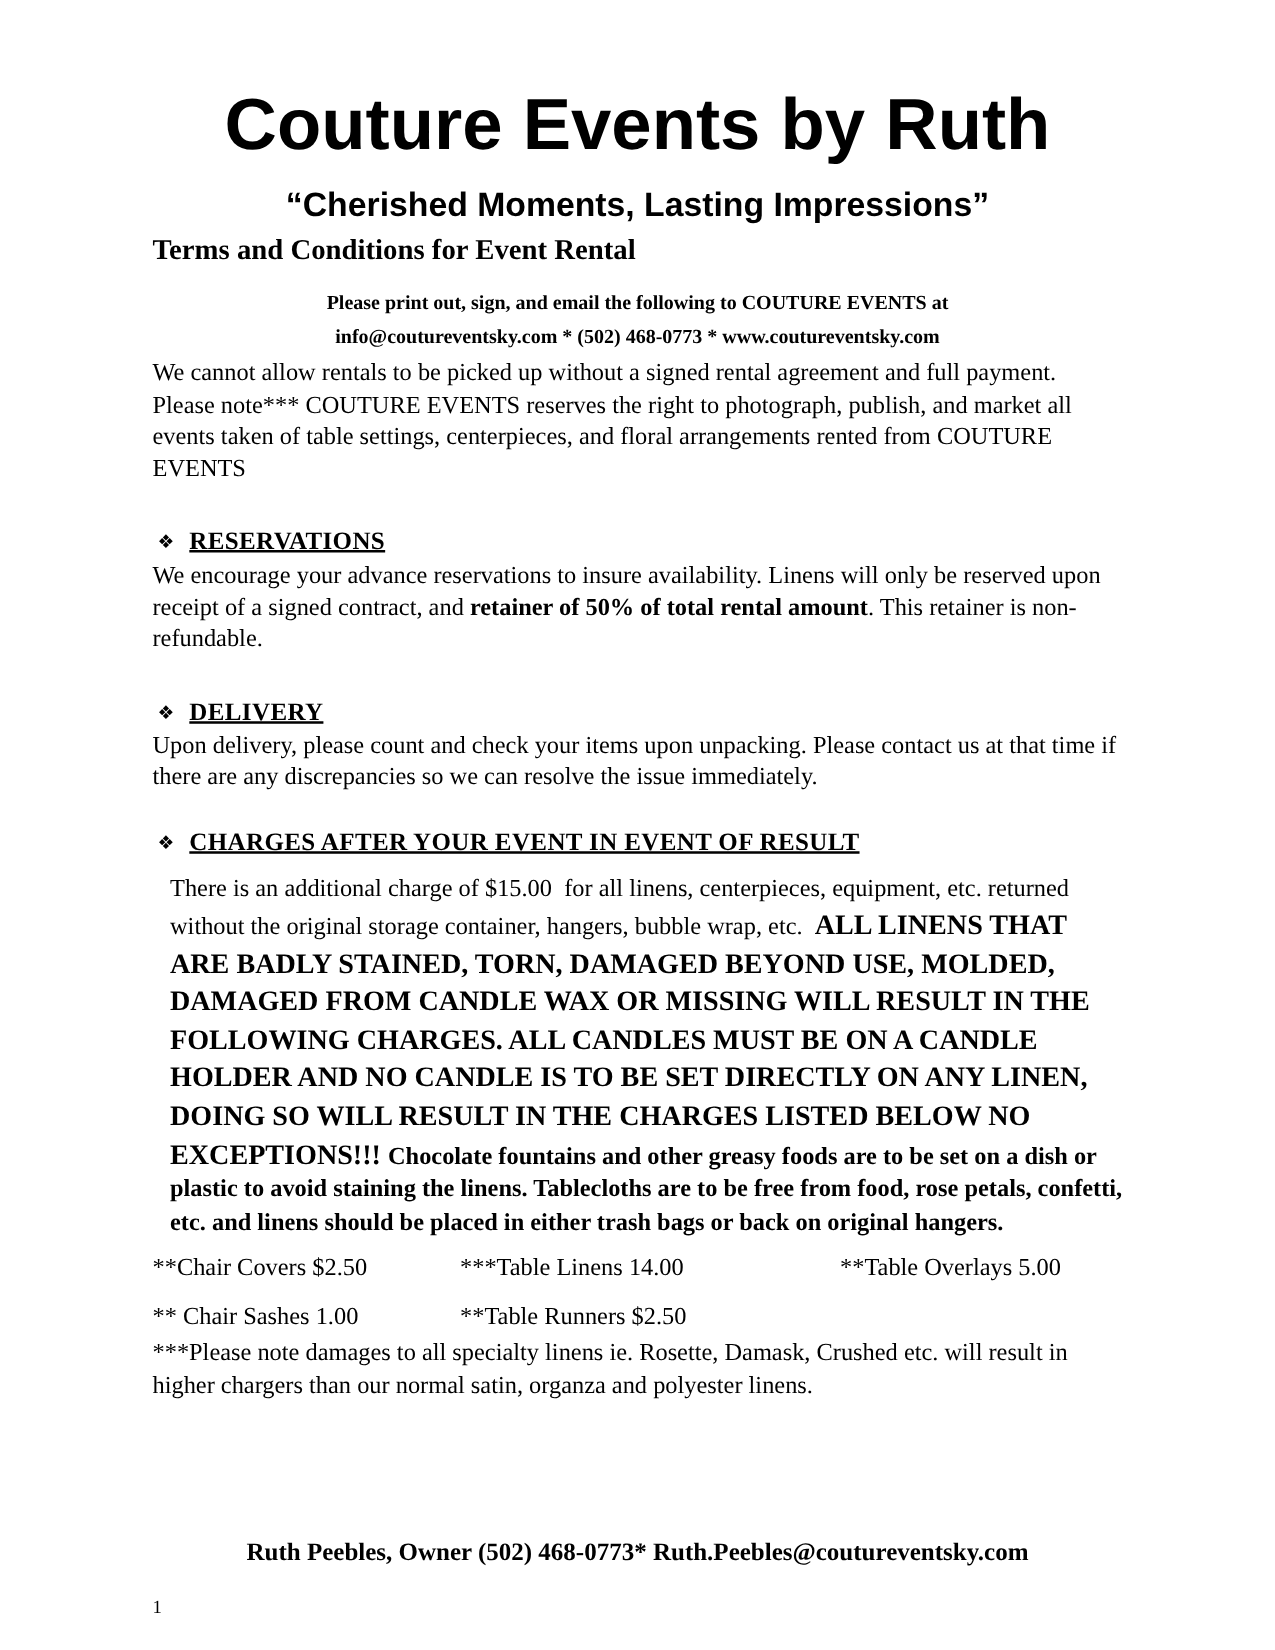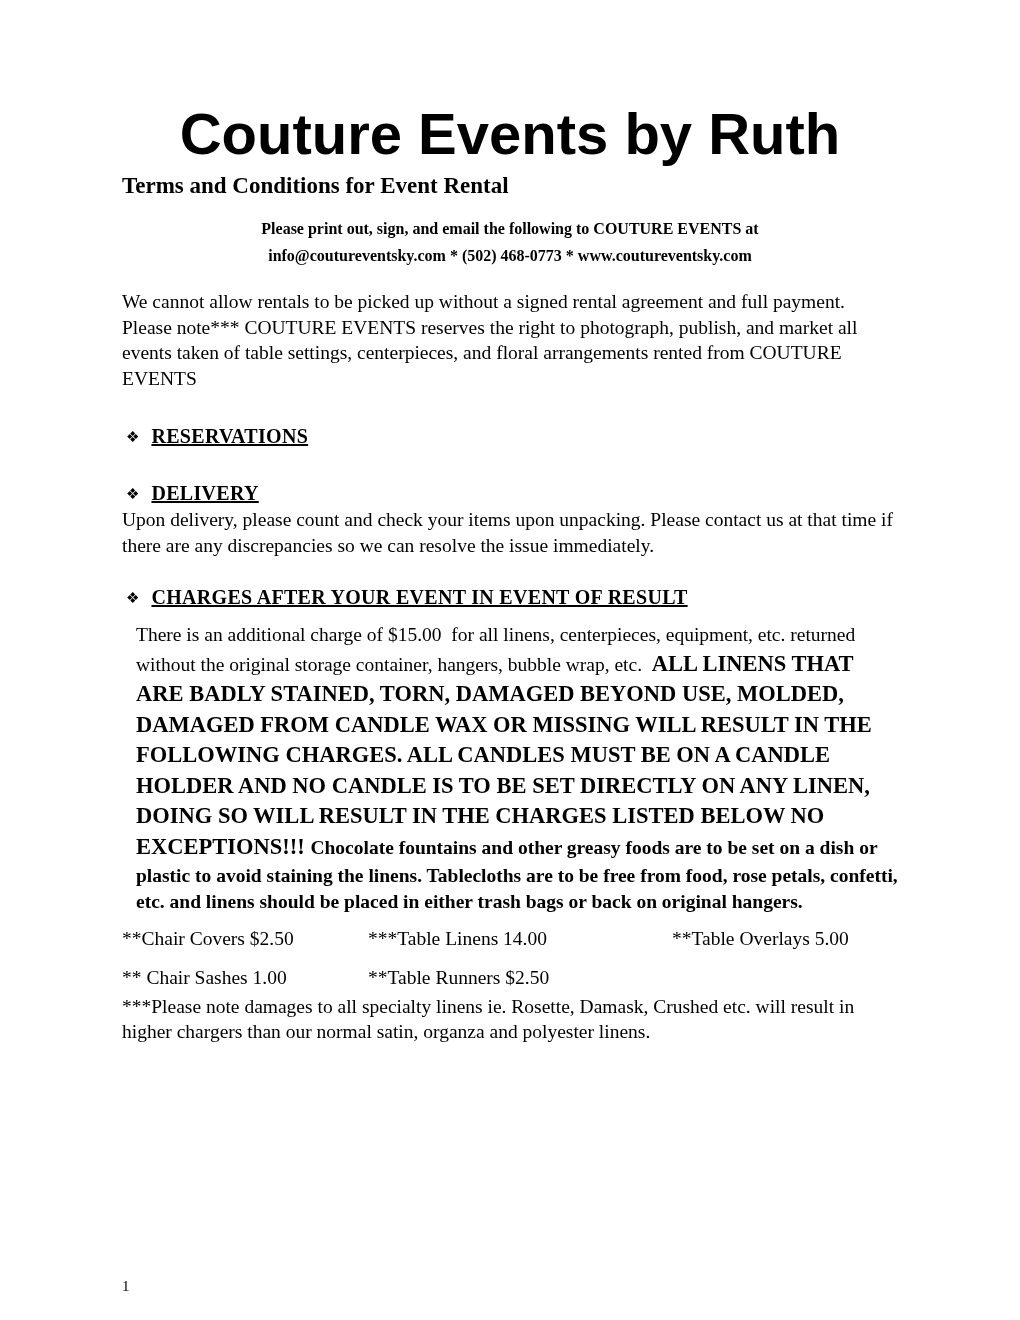--- a/index.html
+++ b/index.html
@@ -2,21 +2,21 @@
 <html><head>
 <meta charset="utf-8">
 <style>
   html, body { margin: 0; padding: 0; background: #ffffff; }
   .page {
     position: relative;
     width: 1020px;
     height: 1320px;
     background: #ffffff;
     box-sizing: border-box;
-    padding: 101px 122px 0 122px;
+    padding: 67px 122px 0 122px;
     overflow: hidden;
     color: #000;
     font-family: "Liberation Serif", serif;
   }
   .doc-title {
     font-family: "Liberation Sans", sans-serif;
     font-weight: 700;
     font-size: 58px;
     line-height: 66px;
     text-align: center;
@@ -41,21 +41,21 @@
   .doc-instructions {
     font-size: 16px;
     font-weight: 700;
     line-height: 27px;
     text-align: center;
     margin-top: 15px;
   }
   .para {
     font-size: 19.5px;
     line-height: 25.5px;
-    margin-top: 20px;
+    margin-top: 3px;
     white-space: pre-wrap;
   }
   .section-heading {
     display: flex;
     align-items: baseline;
     margin-top: 28px;
     padding-left: 4px;
   }
   .bullet {
     font-size: 15px;
@@ -112,34 +112,36 @@
     font-size: 15px;
   }
 </style>
 </head>
 <body>
 
 <div class="page">
 
   <div class="doc-title">Couture Events by Ruth</div>
 
+  <div class="doc-tagline">“Cherished Moments, Lasting Impressions”</div>
 
   <div class="doc-subtitle">Terms and Conditions for Event Rental</div>
 
   <div class="doc-instructions">
     <div>Please print out, sign, and email the following to COUTURE EVENTS at</div>
     <div>info@coutureventsky.com * (502) 468-0773 * www.coutureventsky.com</div>
   </div>
 
   <div class="para">We cannot allow rentals to be picked up without a signed rental agreement and full payment. Please note*** COUTURE EVENTS reserves the right to photograph, publish, and market all events taken of table settings, centerpieces, and floral arrangements rented from COUTURE EVENTS</div>
 
   <div class="section-heading gap-lg">
     <span class="bullet">❖</span>
     <span class="heading-text">RESERVATIONS</span>
   </div>
+  <div class="para"><span>We encourage your advance reservations to insure availability. Linens will only be reserved upon receipt of a signed contract, and </span><span class="bold-inline">retainer of 50% of total rental amount</span><span>. This retainer is non-refundable.</span></div>
 
   <div class="section-heading gap-lg">
     <span class="bullet">❖</span>
     <span class="heading-text">DELIVERY</span>
   </div>
   <div class="para" style="margin-top:2px;">Upon delivery, please count and check your items upon unpacking. Please contact us at that time if there are any discrepancies so we can resolve the issue immediately.</div>
 
   <div class="section-heading">
     <span class="bullet">❖</span>
     <span class="heading-text">CHARGES AFTER YOUR EVENT IN EVENT OF RESULT</span>
@@ -151,16 +153,17 @@
     <span class="pcol pcol-b">***Table Linens 14.00</span>
     <span class="pcol pcol-c1">**Table Overlays 5.00</span>
   </div>
   <div class="price-row">
     <span class="pcol pcol-a">** Chair Sashes 1.00</span>
     <span class="pcol pcol-b">**Table Runners $2.50</span>
   </div>
 
   <div class="specialty-note">***Please note damages to all specialty linens ie. Rosette, Damask, Crushed etc. will result in higher chargers than our normal satin, organza and polyester linens.</div>
 
+  <div class="doc-footer">Ruth Peebles, Owner (502) 468-0773* Ruth.Peebles@coutureventsky.com</div>
 
   <div class="page-number">1</div>
 
 </div>
 
 </body></html>

